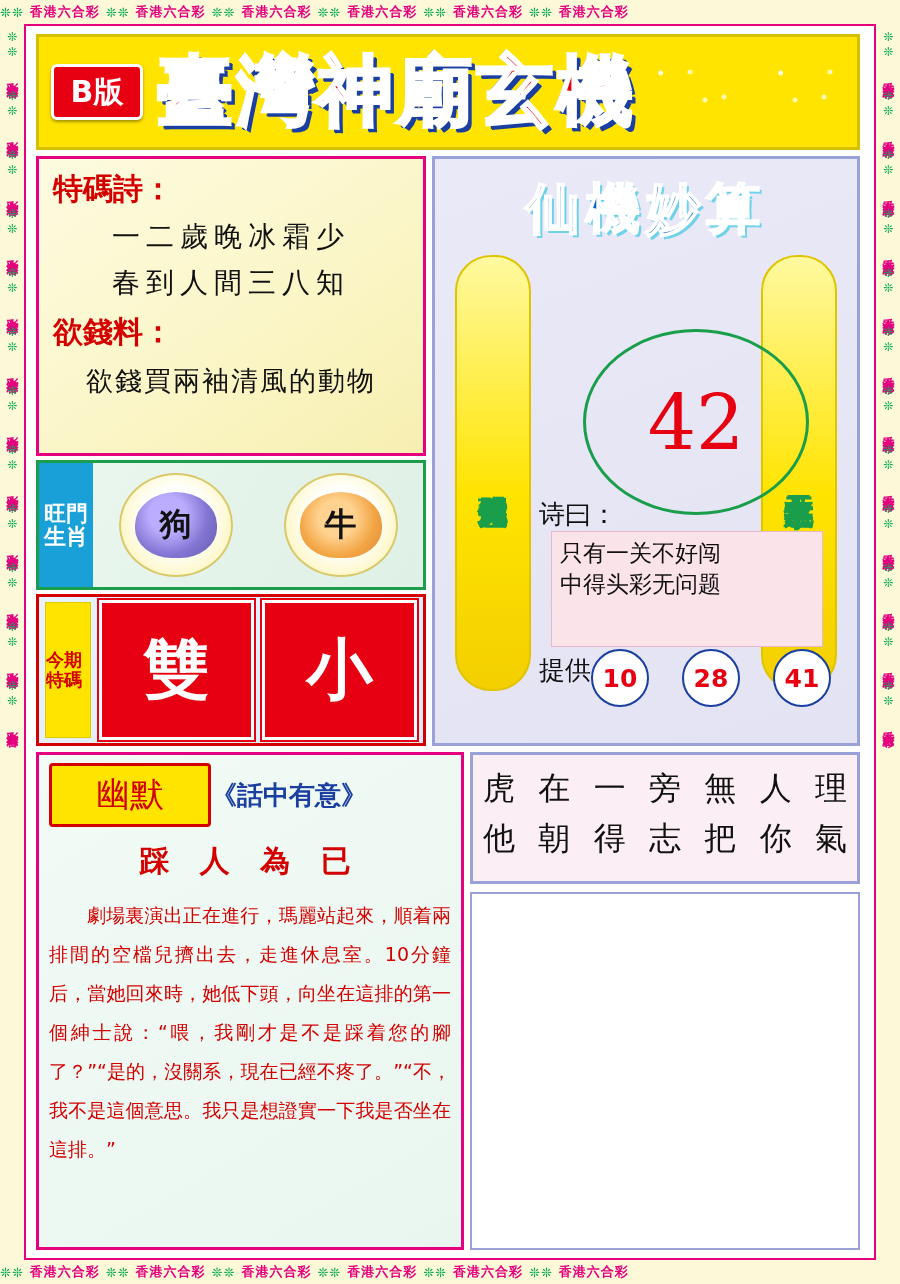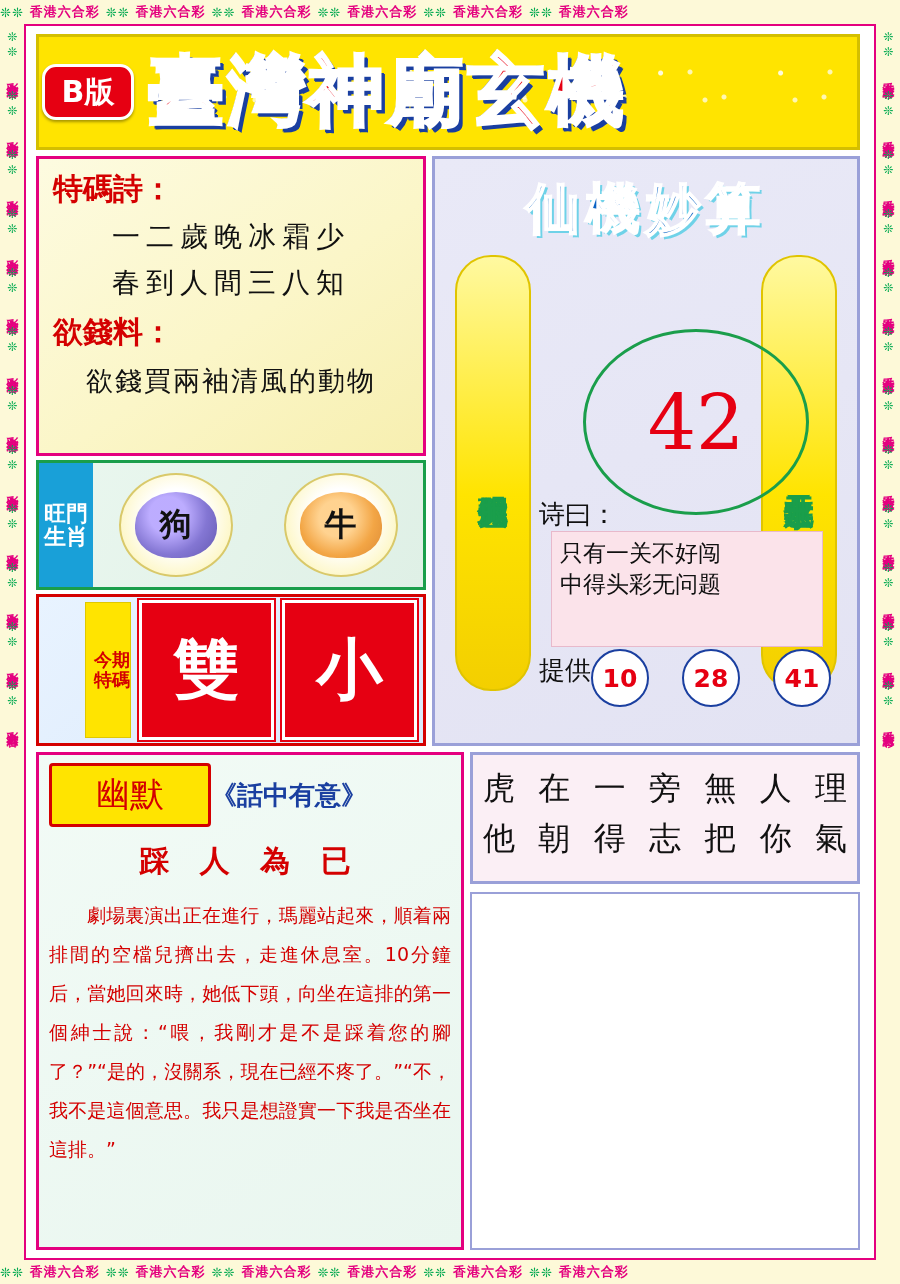--- a/index.html
+++ b/index.html
@@ -60,25 +60,25 @@
     background:
       radial-gradient(circle at 18% 30%, rgba(255,255,255,.85) 0 2px, transparent 3px),
       radial-gradient(circle at 40% 70%, rgba(255,255,255,.7) 0 2px, transparent 3px),
       radial-gradient(circle at 65% 25%, rgba(255,255,255,.7) 0 2px, transparent 3px),
       radial-gradient(circle at 85% 60%, rgba(255,255,255,.7) 0 2px, transparent 3px);
     background-size:120px 120px,90px 90px,140px 140px,100px 100px;
     pointer-events:none;
   }
   .ban-tag{
     position:relative;
-    margin-left:3px;
+    margin-left:12px;
     width:86px;height:50px;
     background:#e60012;
     border:3px solid #ffffff;
-    border-radius:14px;
+    border-radius:6px;
     color:#ffffff;
     font-size:30px;font-weight:bold;
     display:flex;align-items:center;justify-content:center;
     box-shadow:0 2px 3px rgba(0,0,0,.35);
     font-family:"DejaVu Sans","Liberation Sans",sans-serif;
   }
   .ban-title{
     position:relative;
     margin-left:14px;
     font-size:76px;
@@ -170,24 +170,23 @@
     box-sizing:border-box;
     background:linear-gradient(140deg,#e8f3ff 0%,#dbe9fb 100%);
     display:flex;align-items:center;padding:6px;
   }
   .tema-label{
     width:44px;height:100%;
     background:#ffe400;
     color:#d40000;
     font-size:18px;font-weight:bold;
     display:flex;align-items:center;justify-content:center;
-    text-align:right;line-height:1.1;
+    text-align:left;line-height:1.1;
     border:1px solid #e0c800;
     font-family:"DejaVu Sans","Liberation Sans",sans-serif;
-    margin-left:40px;
   }
   .tema-cell{
     flex:1;margin-left:8px;height:100%;
     background:#e60012;
     border:3px solid #ffffff;
     box-shadow:0 0 0 2px #e60012;
     display:flex;align-items:center;justify-content:center;
     color:#ffffff;font-size:66px;font-weight:bold;
     font-family:"DejaVu Sans","Liberation Sans",sans-serif;
   }

